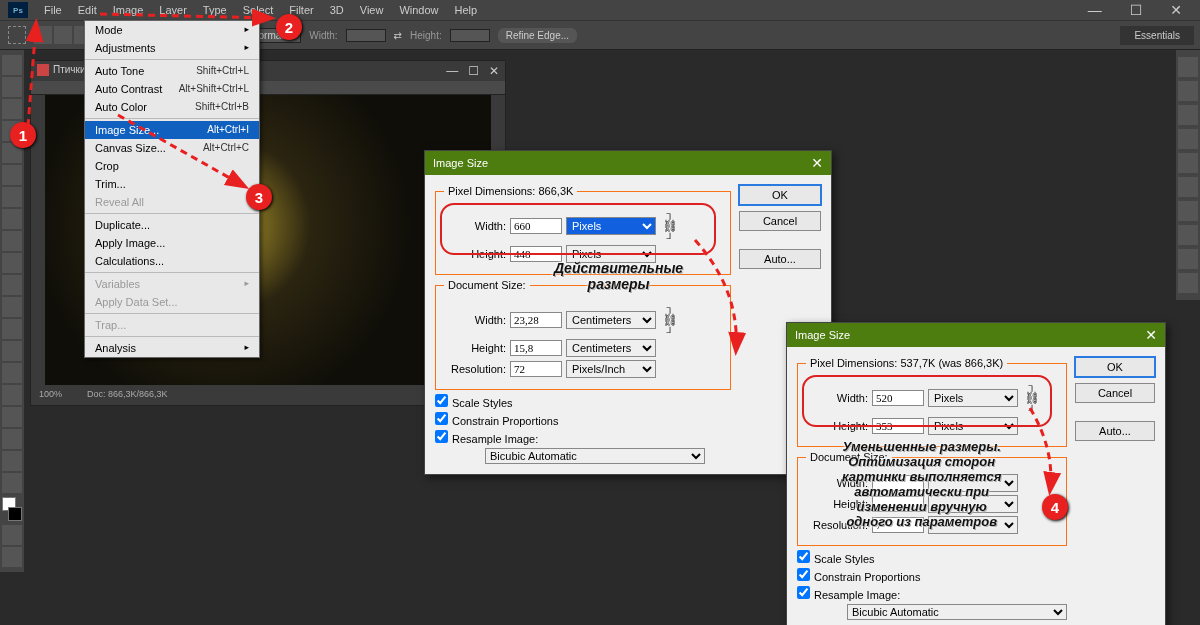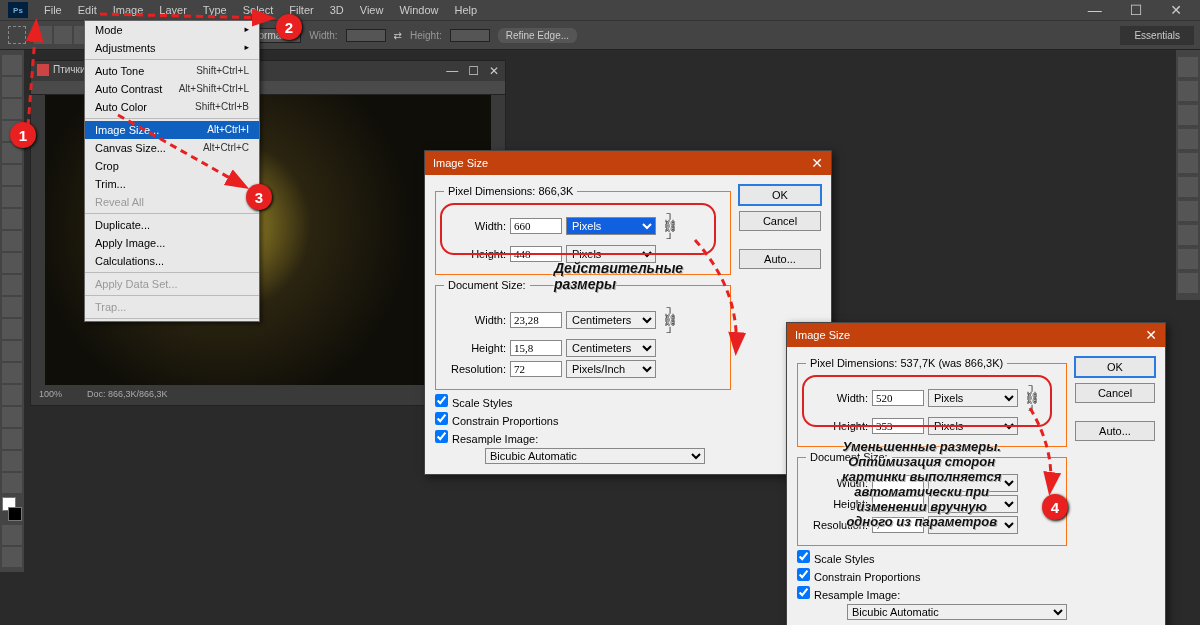--- a/index.html
+++ b/index.html
@@ -46,21 +46,21 @@
 .dropdown .mi { padding:3px 10px; display:flex; cursor:default; }
 .dropdown .mi .sc { margin-left:auto; color:#333; font-size:10px;}
 .dropdown .mi.arrow::after { content:"▸"; margin-left:auto; font-size:9px;}
 .dropdown .mi.hl { background:#1060c0; color:#fff; }
 .dropdown .mi.hl .sc{color:#fff;}
 .dropdown .mi.dis { color:#999; }
 .dropdown hr { margin:2px 0; border:none; border-top:1px solid #bbb; }
 
 
 .dialog { position:absolute; background:#f0f0f0; border:1px solid #444; box-shadow:3px 3px 8px rgba(0,0,0,.5); color:#000; font-size:11px; }
-.dialog .dtitle { background:#c2410c; color:#fff; padding:4px 8px; display:flex; align-items:center; }
+.dialog .dtitle { background:#4d7c0f; color:#fff; padding:4px 8px; display:flex; align-items:center; }
 .dialog .dtitle .x { margin-left:auto; font-size:14px; cursor:default;}
 .dialog .dbody { padding:10px; display:flex; gap:8px; }
 .dialog .fields { flex:1; }
 .dialog .btns { width:82px; display:flex; flex-direction:column; gap:6px; }
 .dialog .btns button { padding:3px 0; background:#e8e8e8; border:1px solid #888; font-size:11px;}
 .dialog .btns button.primary { border:1px solid #2a7adf; outline:1px solid #2a7adf;}
 .dialog fieldset { border:1px solid #f97316; padding:8px; margin-bottom:4px; position:relative;}
 .dialog legend { font-size:11px; padding:0 4px;}
 .dialog .row { display:flex; align-items:center; margin:3px 0; gap:4px;}
 .dialog .row label { width:62px; text-align:right; }
@@ -225,28 +225,34 @@
     <div class="mi">
       <span>Duplicate...</span>
     </div>
     <div class="mi">
       <span>Apply Image...</span>
     </div>
     <div class="mi">
       <span>Calculations...</span>
     </div>
     <hr>
+    <div class="mi arrow dis">
+      <span>Variables</span>
+    </div>
     <div class="mi dis">
       <span>Apply Data Set...</span>
     </div>
     <hr>
     <div class="mi dis">
       <span>Trap...</span>
     </div>
     <hr>
+    <div class="mi arrow">
+      <span>Analysis</span>
+    </div>
   </div>
 
 <div class="dialog" style="left:424px; top:150px; width:408px;">
   <div class="dtitle">
     <span>Image Size</span>
     <span class="x">✕</span>
   </div>
   <div class="dbody">
     <div class="fields">
       <fieldset>
@@ -350,21 +356,21 @@
     </div>
     <div class="btns">
       <button class="primary">OK</button>
       <button>Cancel</button>
       <div style="height:6px;"></div>
       <button>Auto...</button>
     </div>
   </div>
 </div>
 
-<div class="annot" style="left: 554px; top: 260px; text-align: left; white-space: pre-line;">Действительные
+<div class="annot" style="left: 554px; top: 260px; text-align: center; white-space: pre-line;">Действительные
 размеры</div>
 <div class="annot" style="left: 842px; top: 440px; text-align: center; font-size: 13px; white-space: pre-line;">Уменьшенные размеры.
 Оптимизация сторон
 картинки выполняется
 автоматически при
 изменении вручную
 одного из параметров</div>
 
 <div class="badge" style="left:10px; top:122px;">1</div>
 <div class="badge" style="left:276px; top:14px;">2</div>

